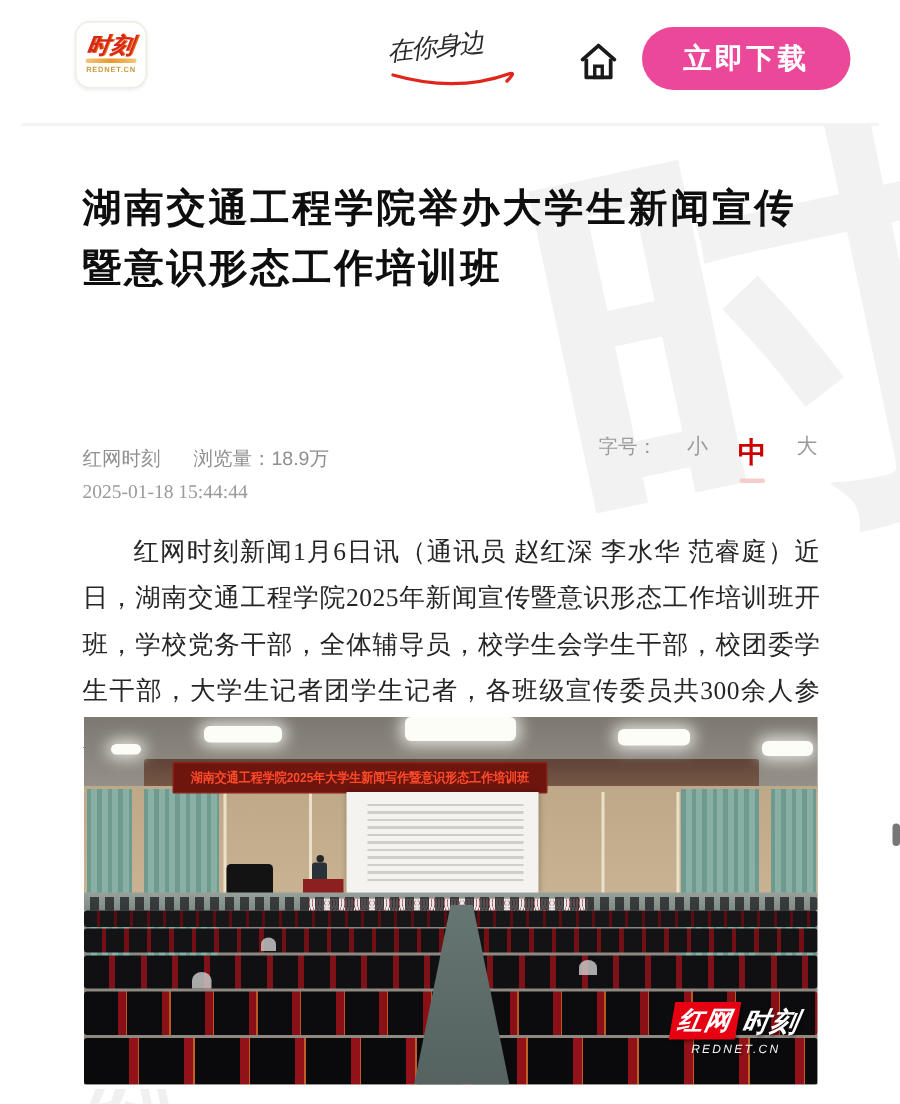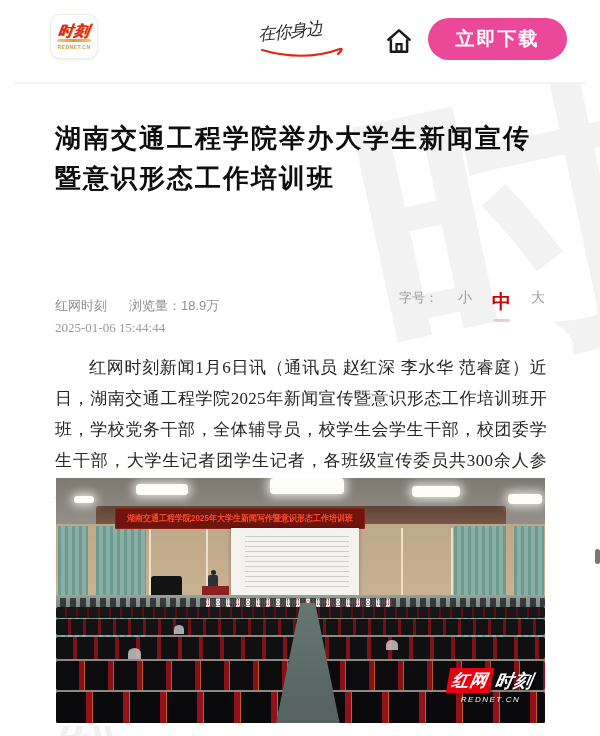--- a/index.html
+++ b/index.html
@@ -201,21 +201,21 @@
 
 <div class="article">
   <h1 class="art-title">湖南交通工程学院举办大学生新闻宣传暨意识形态工作培训班</h1>
 </div>
 
 <div class="meta-row">
   <div class="meta-left">
     <div class="meta-line1">
       <span class="src">红网时刻</span><span>浏览量：18.9万</span>
     </div>
-    <div class="meta-date">2025-01-06 15:44:44</div>
+    <div class="meta-date">2025-01-18 15:44:44</div>
   </div>
   <div class="meta-right">
     <span class="fs-label">字号：</span>
     <span class="fs-opt">小</span>
     <span class="fs-opt selected">中</span>
     <span class="fs-opt">大</span>
   </div>
 </div>
 
 <p class="art-body">红网时刻新闻1月6日讯（通讯员 赵红深 李水华 范睿庭）近日，湖南交通工程学院2025年新闻宣传暨意识形态工作培训班开班，学校党务干部，全体辅导员，校学生会学生干部，校团委学生干部，大学生记者团学生记者，各班级宣传委员共300余人参加培训。</p>

